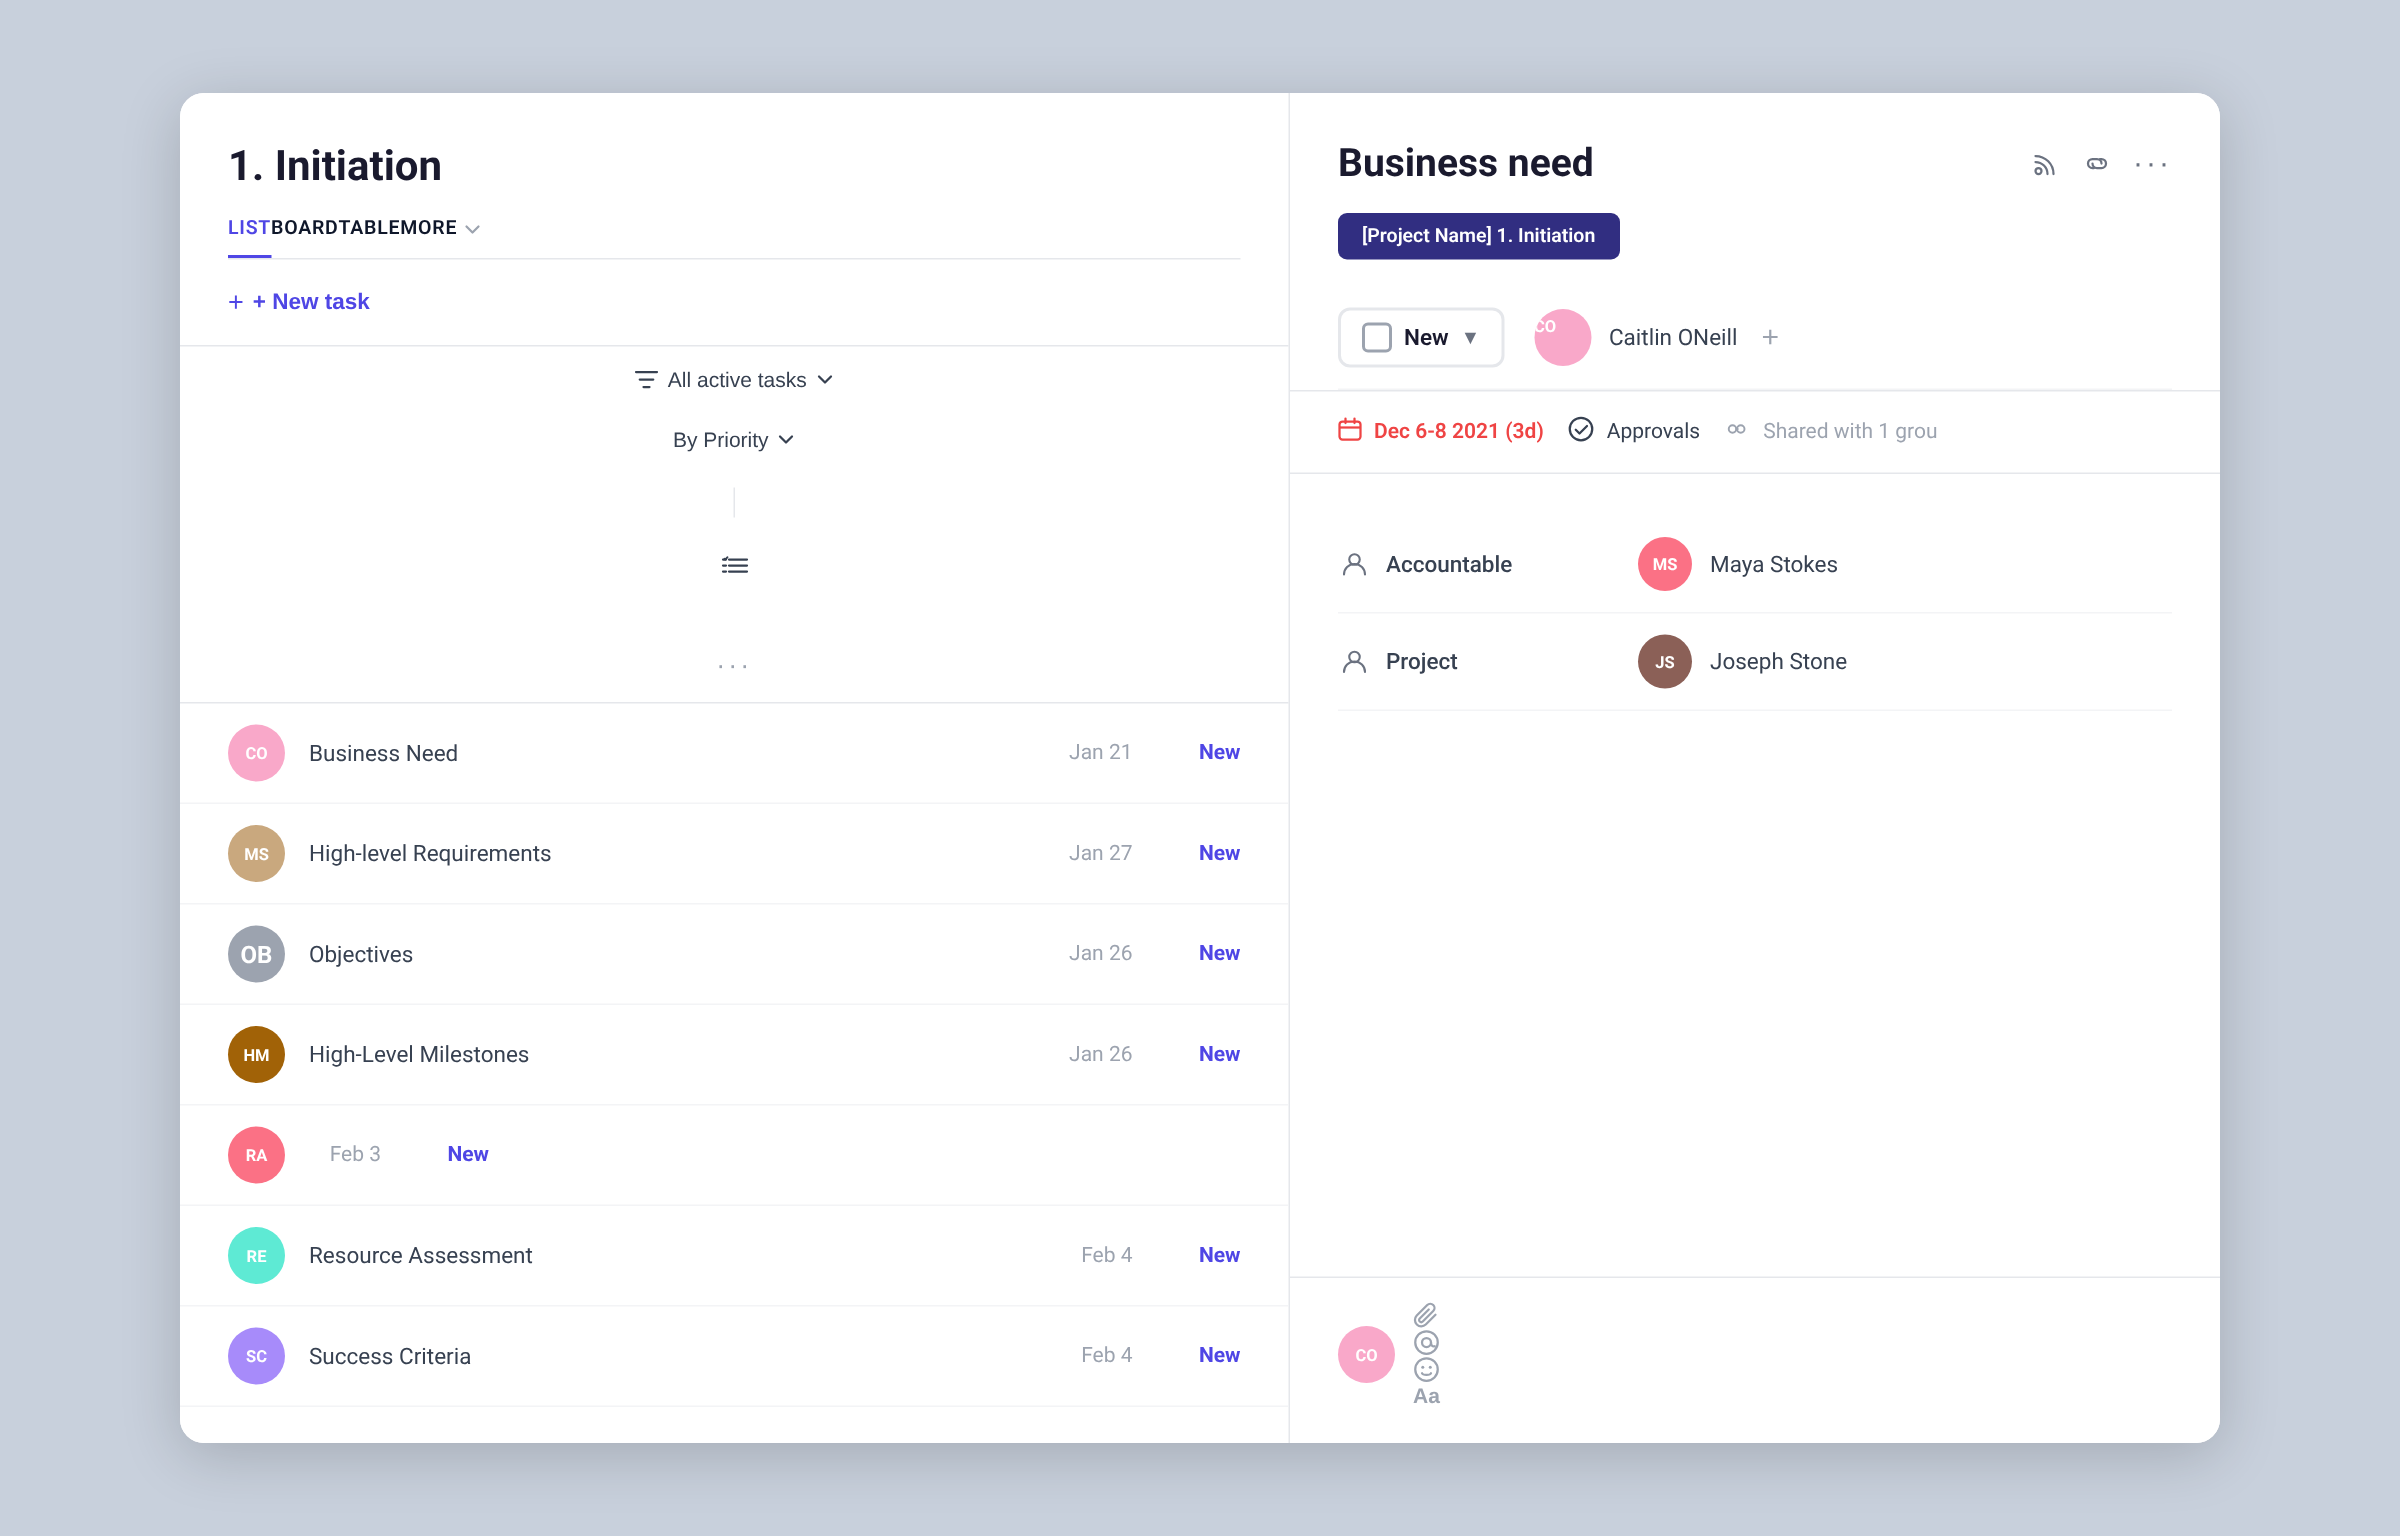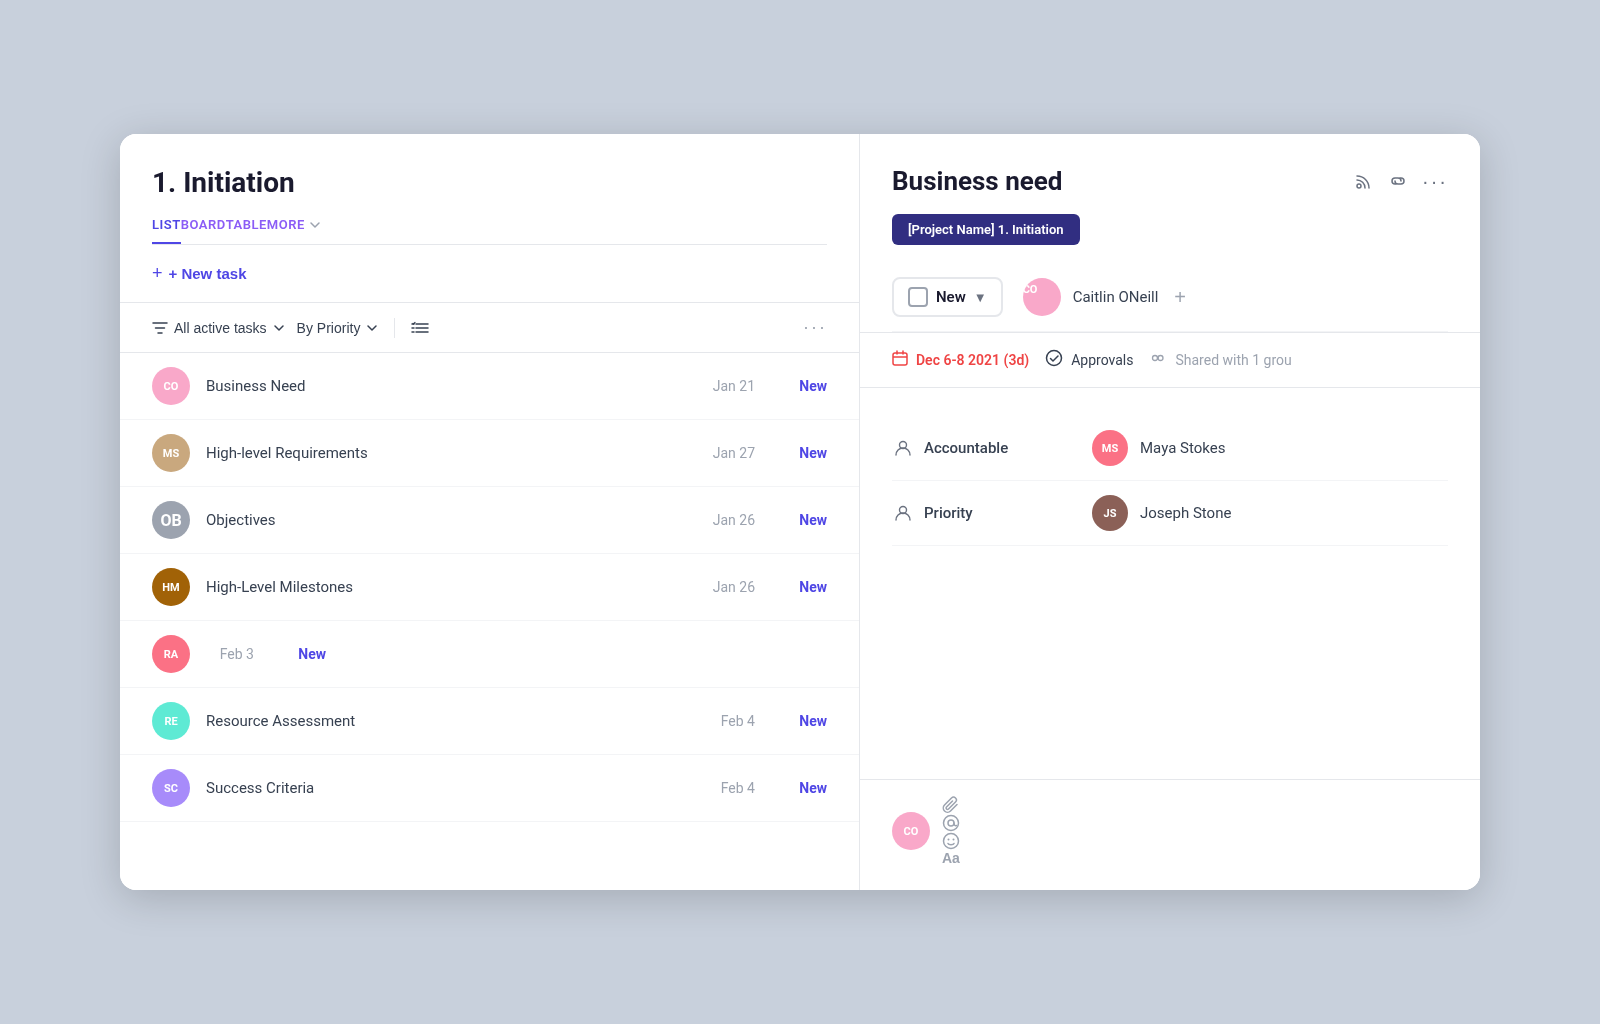--- a/index.html
+++ b/index.html
@@ -6,21 +6,21 @@
     body {
       background: #c8d0dc;
       display: flex;
       align-items: center;
       justify-content: center;
       min-height: 100vh;
       font-family: -apple-system, BlinkMacSystemFont, 'Segoe UI', Roboto, sans-serif;
     }
     .app-container {
       width: 1360px;
-      height: 756px;
+      height: 900px;
       background: #fff;
       border-radius: 16px;
       box-shadow: 0 8px 40px rgba(0,0,0,0.18);
       display: flex;
       overflow: hidden;
       position: relative;
     }
     
     .left-panel {
       width: 740px;
@@ -40,21 +40,21 @@
     }
     .tabs-row {
       display: flex;
       align-items: center;
       border-bottom: 1px solid #e5e7eb;
       padding-bottom: 0;
     }
     .tab {
       font-size: 13px;
       font-weight: 600;
-      color: #8b5cf6;
+      color: #0f172a;
       padding-bottom: 10px;
       cursor: pointer;
       letter-spacing: 0.5px;
       text-transform: uppercase;
       border-bottom: 2.5px solid transparent;
     }
     .tab.active {
       color: #4f46e5;
       border-bottom: 2.5px solid #4f46e5;
     }
@@ -78,23 +78,24 @@
       color: #4f46e5;
       font-size: 15px;
       font-weight: 600;
       background: none;
       border: none;
       cursor: pointer;
     }
     .filters-row {
       display: flex;
       align-items: center;
-      gap: 12px;
+      gap: 24px;
       padding: 14px 32px;
       border-bottom: 1px solid #e5e7eb;
+      flex-direction: column;
     }
     .filter-btn {
       display: flex;
       align-items: center;
       gap: 6px;
       font-size: 14px;
       color: #374151;
       background: none;
       border: none;
       cursor: pointer;
@@ -568,21 +569,21 @@
 
 
       <div class="raci-row">
         <div class="raci-role">
           <div class="person-icon">
             <svg width="18" height="18" viewBox="0 0 18 18" fill="none">
               <circle cx="9" cy="6" r="3.5" stroke="#6b7280" stroke-width="1.4"></circle>
               <path d="M2 16c0-3.866 3.134-7 7-7s7 3.134 7 7" stroke="#6b7280" stroke-width="1.4" stroke-linecap="round"></path>
             </svg>
           </div>
-          <span>Priority</span>
+          <span>Project</span>
         </div>
         <div class="raci-person">
           <div class="raci-avatar" style="background:#8b6057;">
             <span style="font-size:11px; font-weight:700; color:#fff;">JS</span>
           </div>
           <span class="raci-name">Joseph Stone</span>
         </div>
       </div>
     </div>
 

